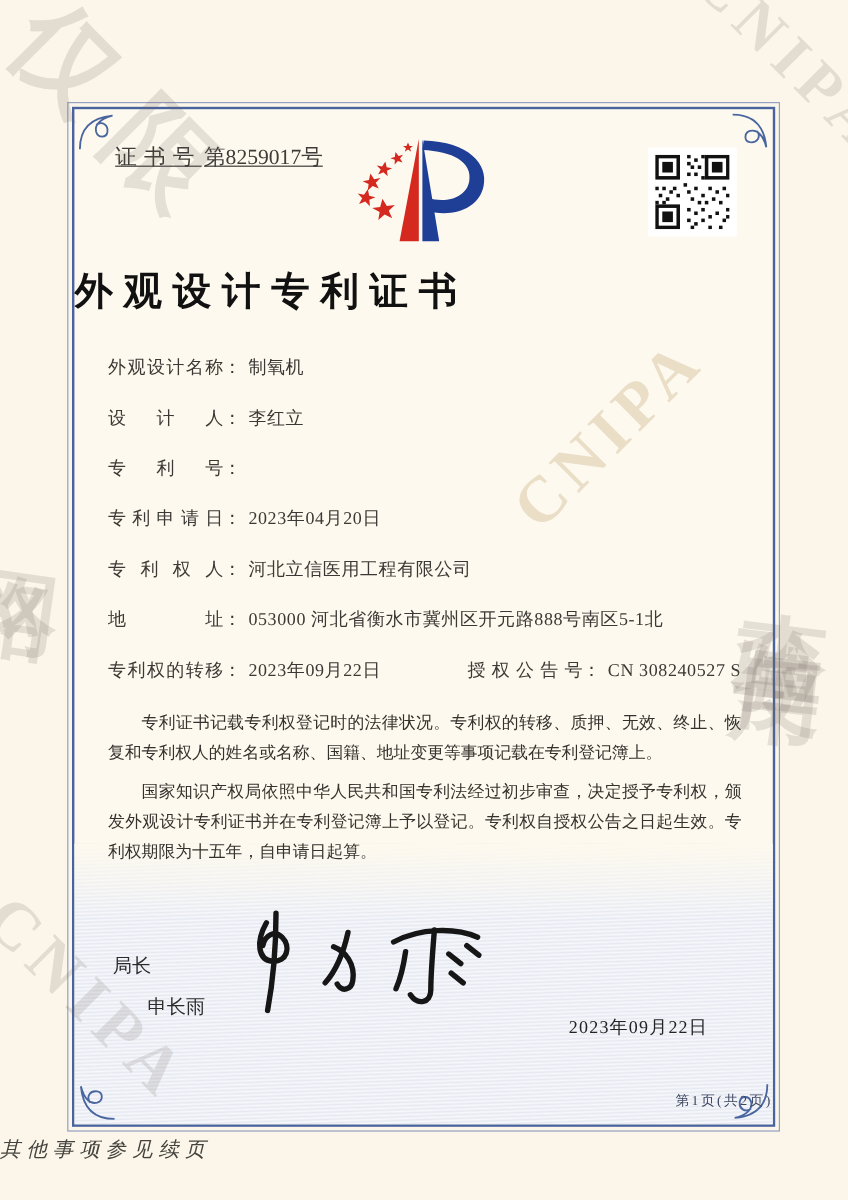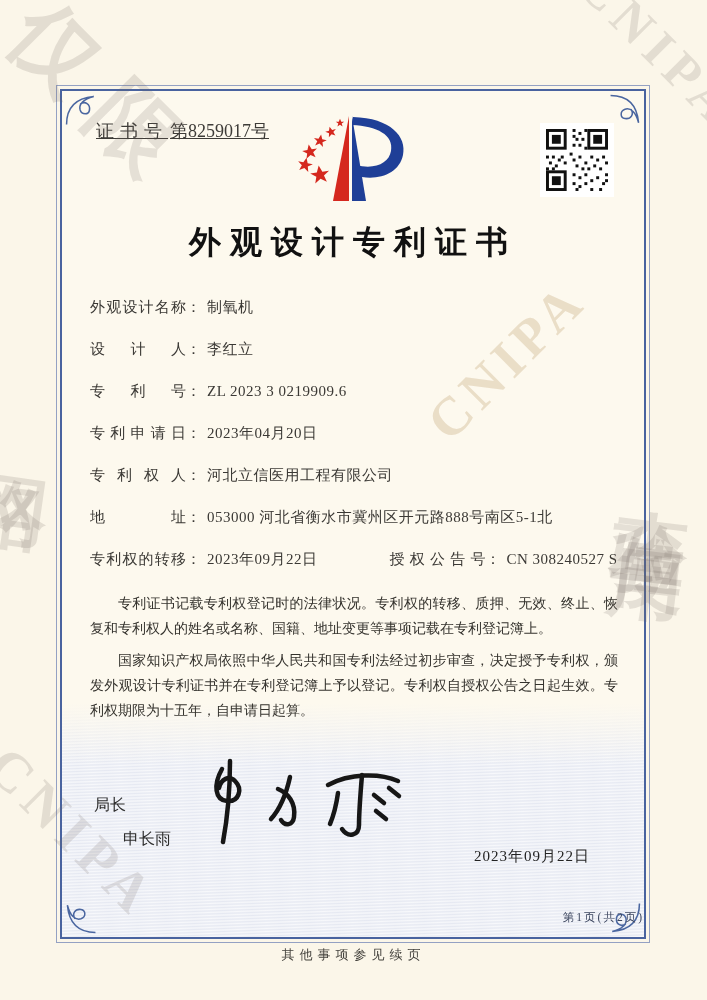--- a/index.html
+++ b/index.html
@@ -42,21 +42,21 @@
   .corner.bl { left:2px; bottom:2px; transform:rotate(270deg); }
 
   
   .cert-no { position:absolute; left:34px; top:28px; font-size:18px; color:#3e3c38; z-index:3;text-decoration:underline; }
   .cert-no .lbl { letter-spacing:6px; margin-right:2px; }
   .logo { position:absolute; left:50%; transform:translateX(-50%); top:16px; z-index:3; }
   .qr { position:absolute; right:30px; top:32px; width:74px; height:74px;
         background:#ffffff; padding:6px; z-index:3; }
   .qr svg { display:block; }
 
-  .title { position:absolute; left:0; right:0; top:130px; text-align:center;
+  .title { position:absolute; left:0; right:0; top:130px; 
            font-size:32px; font-weight:bold; letter-spacing:9px; color:#111; z-index:3; }
 
   
   .fields { position:absolute; left:28px; right:26px; top:206px; z-index:3; font-size:15px; color:#3b3935; }
   .frow { display:flex; align-items:baseline; margin-bottom:21px; line-height:21px; }
   .flabel { display:inline-block; width:96px; text-align:justify; text-align-last:justify; }
   .fcolon { margin-right:6px; }
   .fvalue { letter-spacing:0.5px; }
   .grant-no-group { display:flex; align-items:baseline; margin-left:72px; }
 
@@ -76,22 +76,22 @@
   .sig-block { position:absolute; left:0; right:0; bottom:0; height:234px; z-index:3; }
   .director-title { position:absolute; left:32px; top:92px; font-size:16px; color:#2c2c2c; }
   .director-name  { position:absolute; left:32px; top:126px; font-size:16px; color:#2c2c2c;margin-left:29px; }
   .signature { position:absolute; left:130px; top:52px; }
   .grant-date { position:absolute; left:412px; top:144px; font-size:15px; color:#232323; letter-spacing:1px; }
 
   .page-no { position:absolute; left:0; right:0; bottom:12px; text-align:right;
              font-size:11.5px; color:#3d4760; letter-spacing:2px; z-index:5; }
 
   
-  .footer-note { position:absolute; left:0; right:0; top:946px; text-align:center;
-                 font-size:13px; letter-spacing:5px; color:#45433e; z-index:2; }
+  .footer-note { position:absolute; left:0; right:0; top:946px; text-align:left;
+                 font-size:17px; letter-spacing:5px; color:#45433e; z-index:2;font-style:italic; }
 </style>
 </head>
 <body>
 
 <div class="wm-layer">
   <span class="wm wm-jinxian-tl">仅限</span>
   <span class="wm wm-cnipa-tr">CNIPA</span>
   <span class="wm wm-cnipa-center">CNIPA</span>
   <span class="wm wm-wangluo-l">网络</span>
   <span class="wm wm-chayan-r">查验使用</span>
@@ -215,21 +215,20 @@
         <span class="fvalue">制氧机</span>
       </div>
       <div class="frow">
         <span class="flabel">设计人</span>
           <span class="fcolon">：</span>
         <span class="fvalue">李红立</span>
       </div>
       <div class="frow">
         <span class="flabel">专利号</span>
           <span class="fcolon">：</span>
-        <span class="fvalue">ZL 2023 3 0219909.6</span>
       </div>
       <div class="frow">
         <span class="flabel">专利申请日</span>
           <span class="fcolon">：</span>
         <span class="fvalue">2023年04月20日</span>
       </div>
       <div class="frow">
         <span class="flabel">专利权人</span>
           <span class="fcolon">：</span>
         <span class="fvalue">河北立信医用工程有限公司</span>

